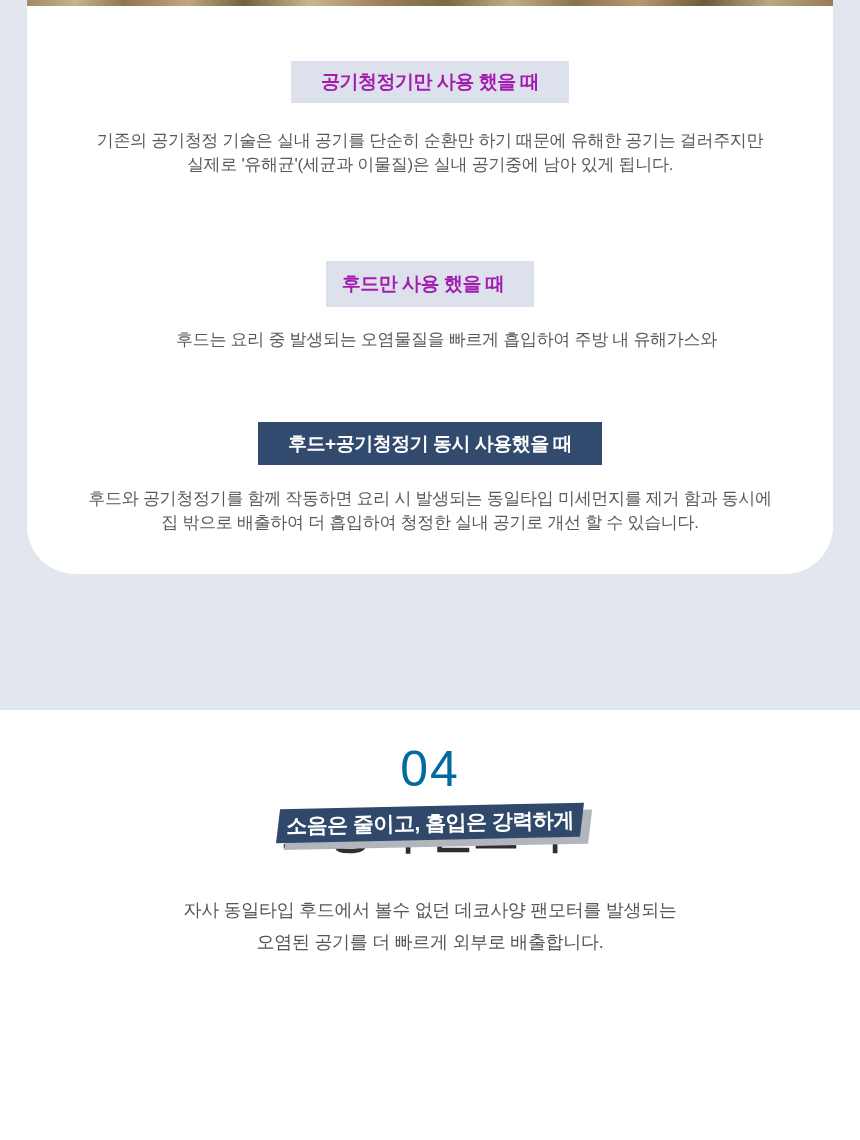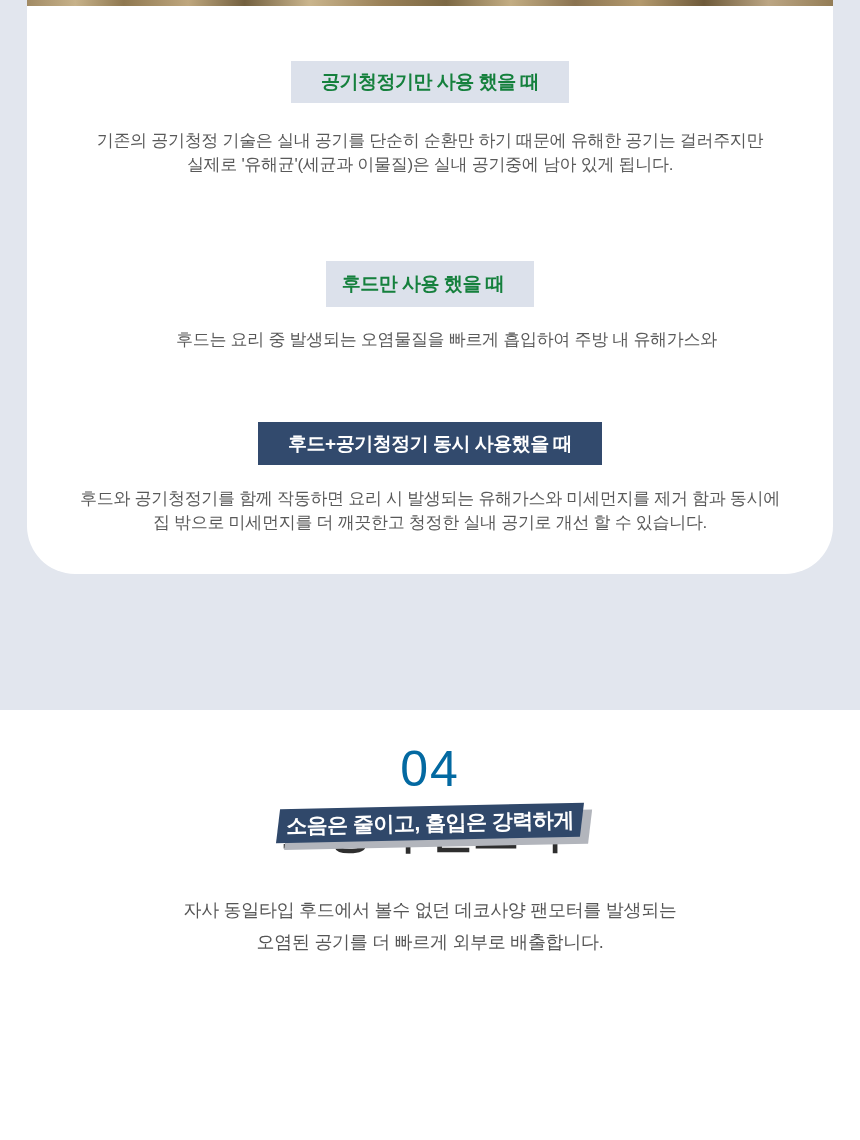--- a/index.html
+++ b/index.html
@@ -18,21 +18,21 @@
   }
   .wood-strip{
     height:6px;width:100%;
     background:linear-gradient(90deg,
       #a18a64 0%,#c7b28a 6%,#8f7850 12%,#bfa77e 20%,#73603f 27%,
       #cab58d 35%,#9a8158 44%,#7c6844 52%,#c3ad83 60%,#8a7350 68%,
       #b49a6e 76%,#6e5a3a 84%,#bca684 92%,#937c55 100%);
   }
   .label-box{
     display:inline-block;padding:0 30px;background:#dce1eb;
-    color:#15803d;font-size:19px;font-weight:700;letter-spacing:-0.5px;
+    color:#a21caf;font-size:19px;font-weight:700;letter-spacing:-0.5px;
     height:42px;line-height:42px;
   }
   .label-box.first{margin-top:55px;}
   .label-box.second{margin-top:84px;height:46px;line-height:46px;padding-left:16px;}
   .label-box.dark{
     margin-top:70px;background:#324a6d;color:#ffffff;height:43px;line-height:43px;
   }
   .body-text{
     margin:0;font-size:17px;line-height:24px;color:#595959;letter-spacing:-0.3px;
   }
@@ -90,22 +90,22 @@
         <span>후드만 사용 했을 때</span>
       </div>
       <p class="body-text p2">
         <span class="line">후드는 요리 중 발생되는 오염물질을 빠르게 흡입하여 주방 내 유해가스와</span><br>
       </p>
 
       <div class="label-box dark">
         <span>후드+공기청정기 동시 사용했을 때</span>
       </div>
       <p class="body-text p3">
-        <span class="line">후드와 공기청정기를 함께 작동하면 요리 시 발생되는 유해가스와 미세먼지를 제거 함과 동시에</span><br>
-        <span class="line">집 밖으로 미세먼지를 더 깨끗한고 청정한 실내 공기로 개선 할 수 있습니다.</span>
+        <span class="line">후드와 공기청정기를 함께 작동하면 요리 시 발생되는 동일타입 미세먼지를 제거 함과 동시에</span><br>
+        <span class="line">집 밖으로 배출하여 더 흡입하여 청정한 실내 공기로 개선 할 수 있습니다.</span>
       </p>
     </div>
   </section>
 
   <section class="bottom-panel">
     <div class="banner-wrap">
       <div class="banner-shadow"></div>
       <div class="banner-face">
         <span class="banner-text">소음은 줄이고, 흡입은 강력하게</span>
       </div>

